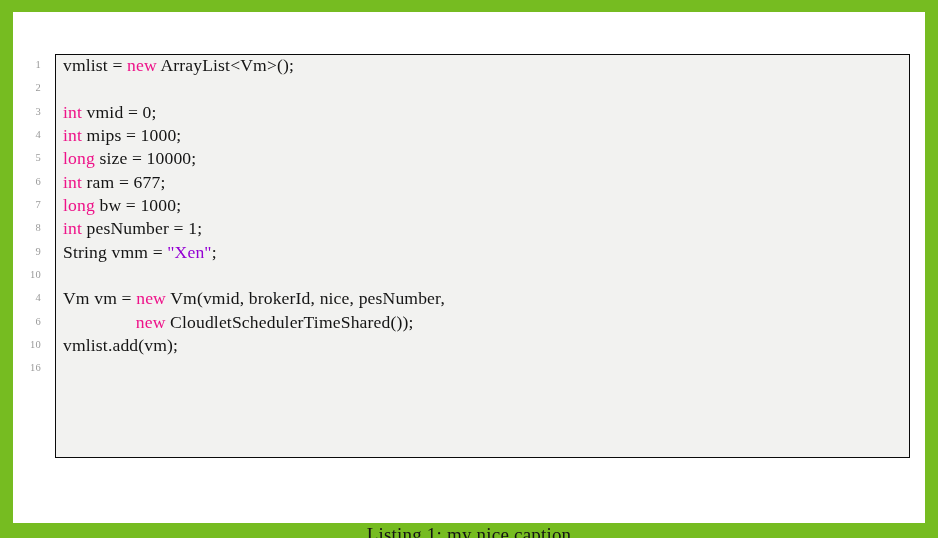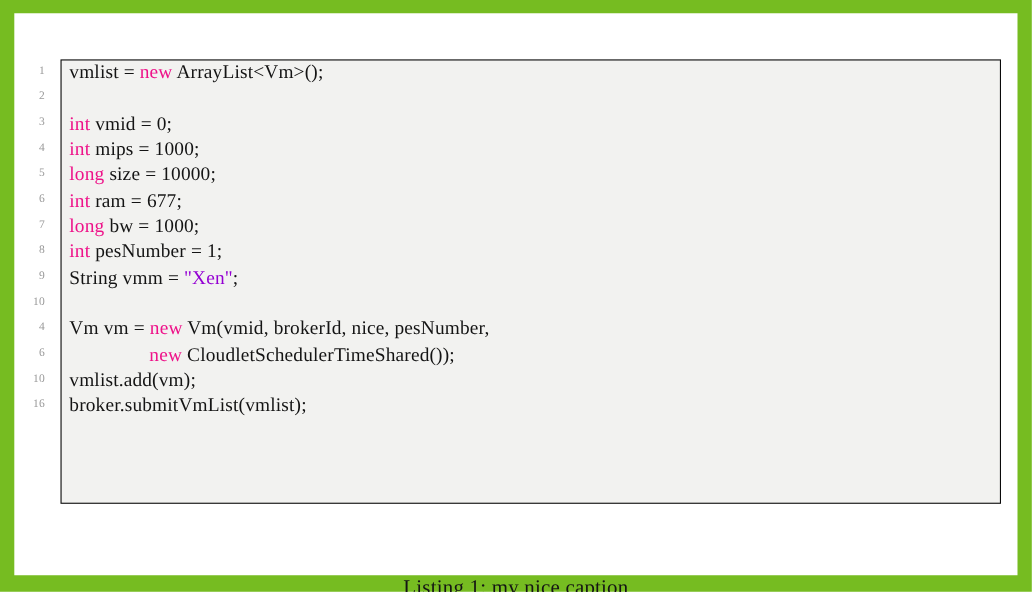--- a/index.html
+++ b/index.html
@@ -168,21 +168,20 @@
         <div class="code-row">
           <div class="lineno">6</div>
           <div class="codeline"><span>                </span><span class="kw">new</span><span> CloudletSchedulerTimeShared());</span></div>
         </div>
         <div class="code-row">
           <div class="lineno">10</div>
           <div class="codeline"><span>vmlist.add(vm);</span></div>
         </div>
         <div class="code-row">
           <div class="lineno">16</div>
-          <div class="codeline"><span>broker.submitVmList(vmlist);</span></div>
         </div>
       </div>
 
     <div class="caption">Listing 1: my nice caption</div>
 
   </div>
 
 </div>
 
 </body></html>

